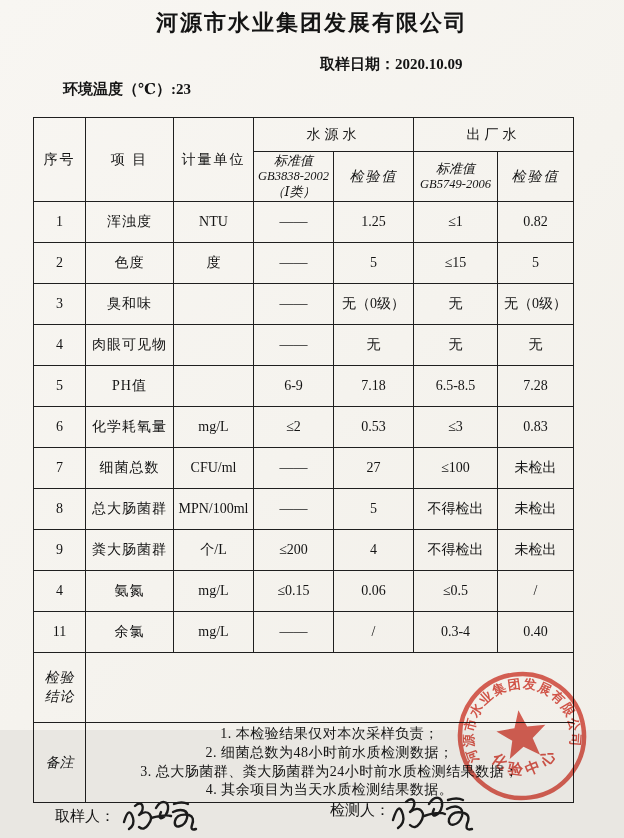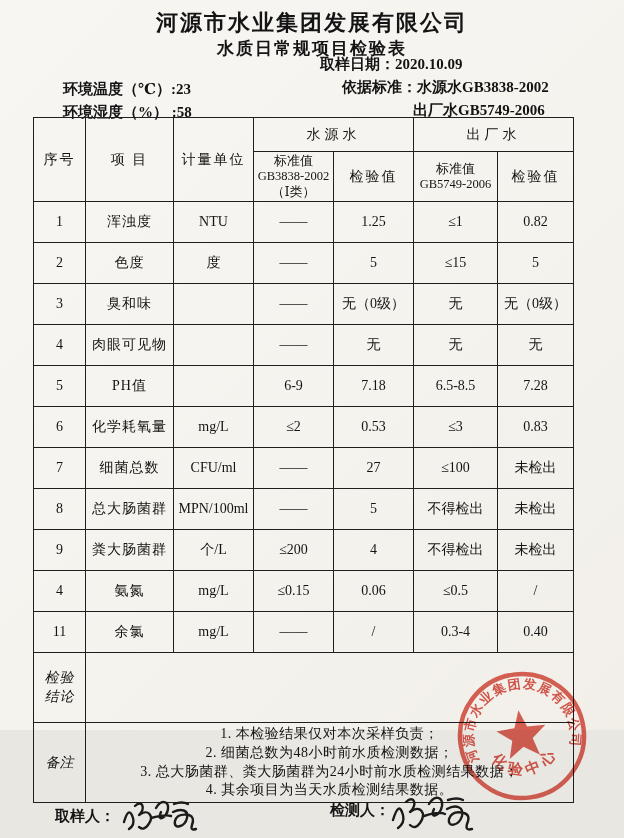--- a/index.html
+++ b/index.html
@@ -33,64 +33,60 @@
     position:absolute;top:117px;left:33px;
     border-collapse:collapse;table-layout:fixed;width:540px;
   }
   table.report td,table.report th{
     border:1.6px solid #1f1f1f;
     text-align:center;vertical-align:middle;
     font-size:14px;font-weight:normal;
     padding:0 2px;overflow:hidden;
   }
   tr.h1{height:34px;}
-  tr.h2{height:50px;}
+  tr.h2{height:50px;font-style:italic;}
   tr.dr{height:41px;}
   tr.conclusion-row{height:70px;}
   tr.remarks-row{height:80px;}
   th.group{font-size:15px;font-weight:600;letter-spacing:4px;}
   th.colhead{font-weight:600;letter-spacing:2px;}
   th.std-head{font-weight:600;letter-spacing:0;}
   .std-line{display:block;line-height:1.2;font-size:13px;}
   .std-line.gb{font-size:12.5px;letter-spacing:0;}
   td.item-cell{text-align:left;padding-left:7px;letter-spacing:1px;}
   td.out-val{font-weight:bold;}
   td.unit-cell{font-size:13.5px;}
   .two-line span{display:block;line-height:1.35;letter-spacing:1px;}
   td.label-cell{font-weight:600;font-size:15px;font-style:italic;}
   td.remarks-content{text-align:left;vertical-align:middle;padding:4px 8px;}
   .remark-line{display:block;font-size:14px;line-height:1.35;letter-spacing:0.5px;}
   td.conclusion-content{background:transparent;}
 
-  .footer-line{position:absolute;font-size:15px;font-weight:700;white-space:nowrap;}
+  .footer-line{position:absolute;font-size:15px;font-weight:400;white-space:nowrap;}
   .f-sampler{top:807px;left:55px;}
   .f-tester{top:801px;left:330px;}
   .sig{position:absolute;}
   .sig-1{top:796px;left:118px;}
   .sig-2{top:792px;left:388px;}
   .sig path{stroke:#1b1b1b;stroke-width:2.4;fill:none;stroke-linecap:round;stroke-linejoin:round;}
 
   .seal{
     position:absolute;top:666px;left:452px;width:140px;height:140px;
     mix-blend-mode:multiply;opacity:0.92;transform:rotate(-8deg);
   }
 </style>
 </head>
 <body>
 
 <div class="sheet">
 
   <div class="doc-title">河源市水业集团发展有限公司</div>
-  <div class="doc-subtitle">水质日常规项目检验表</div>
 
   <div class="meta m-date">取样日期：2020.10.09</div>
   <div class="meta m-temp">环境温度（℃）:23</div>
-  <div class="meta m-standard">依据标准：水源水GB3838-2002</div>
-  <div class="meta m-humidity">环境湿度（%） :58</div>
-  <div class="meta m-outlet-std">出厂水GB5749-2006</div>
 
   <table class="report">
     <colgroup>
       <col style="width:52px">
         <col style="width:88px">
         <col style="width:80px">
       <col style="width:80px">
         <col style="width:80px">
         <col style="width:84px">
         <col style="width:76px">

